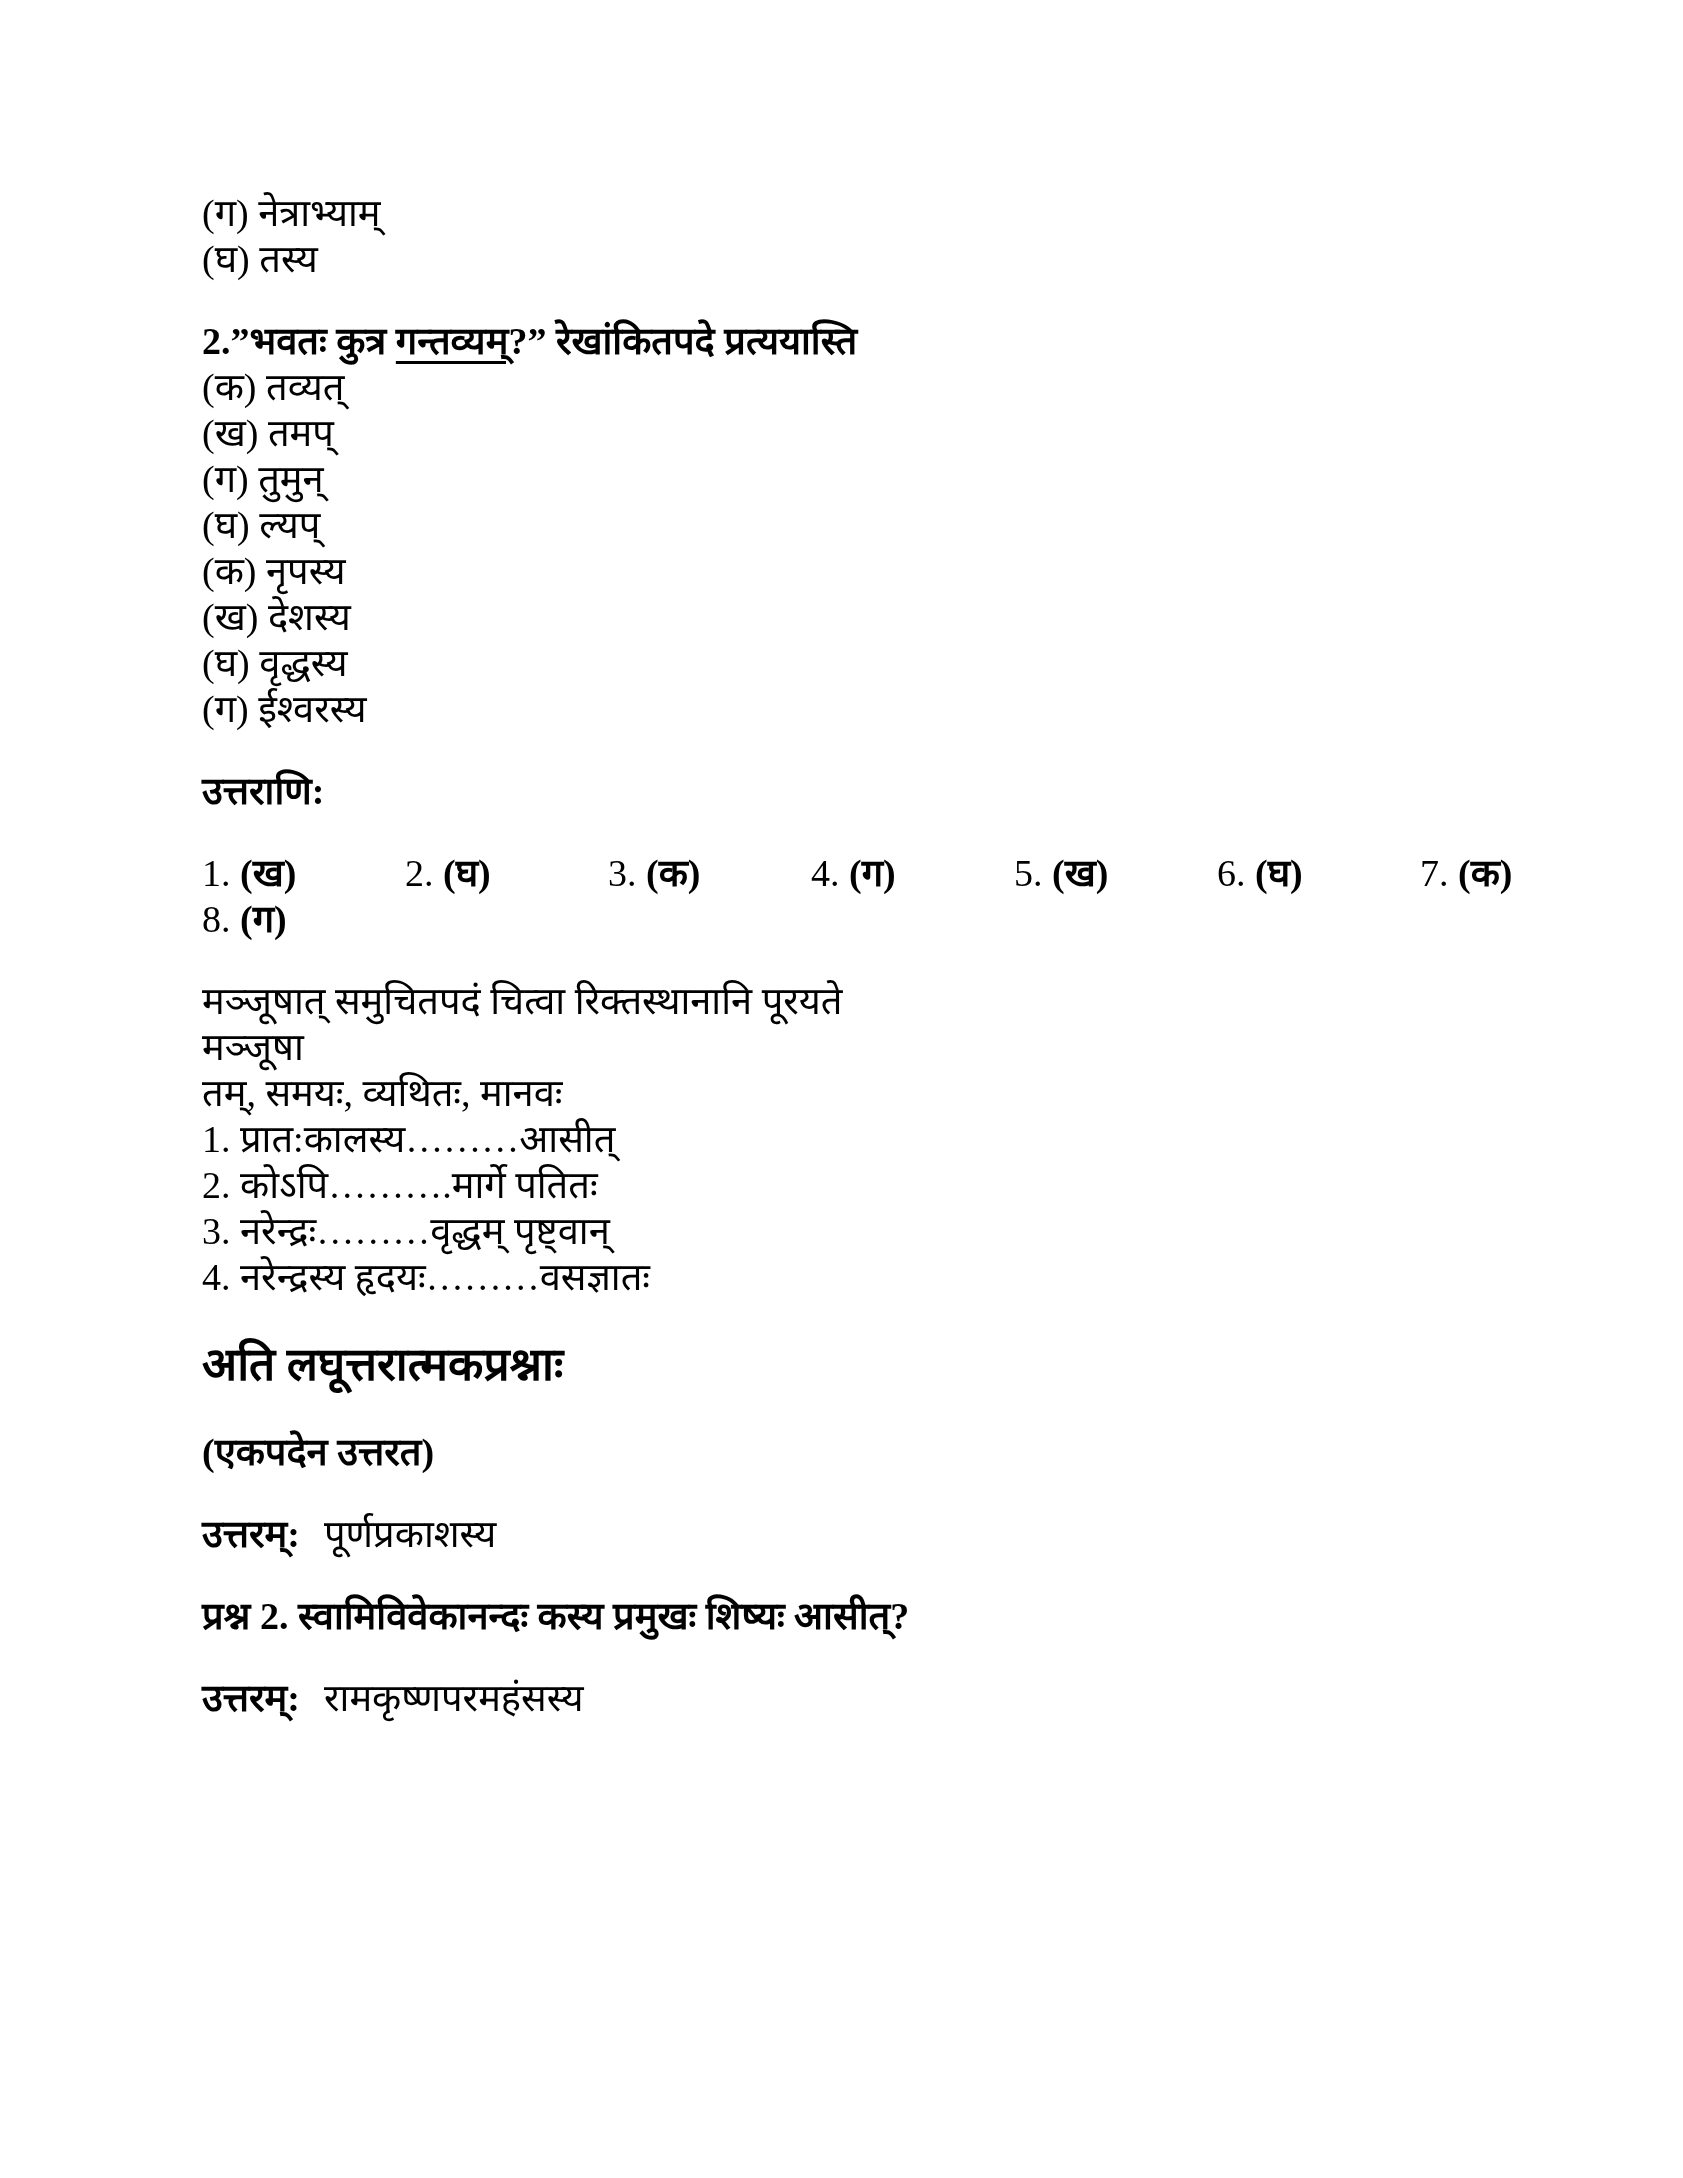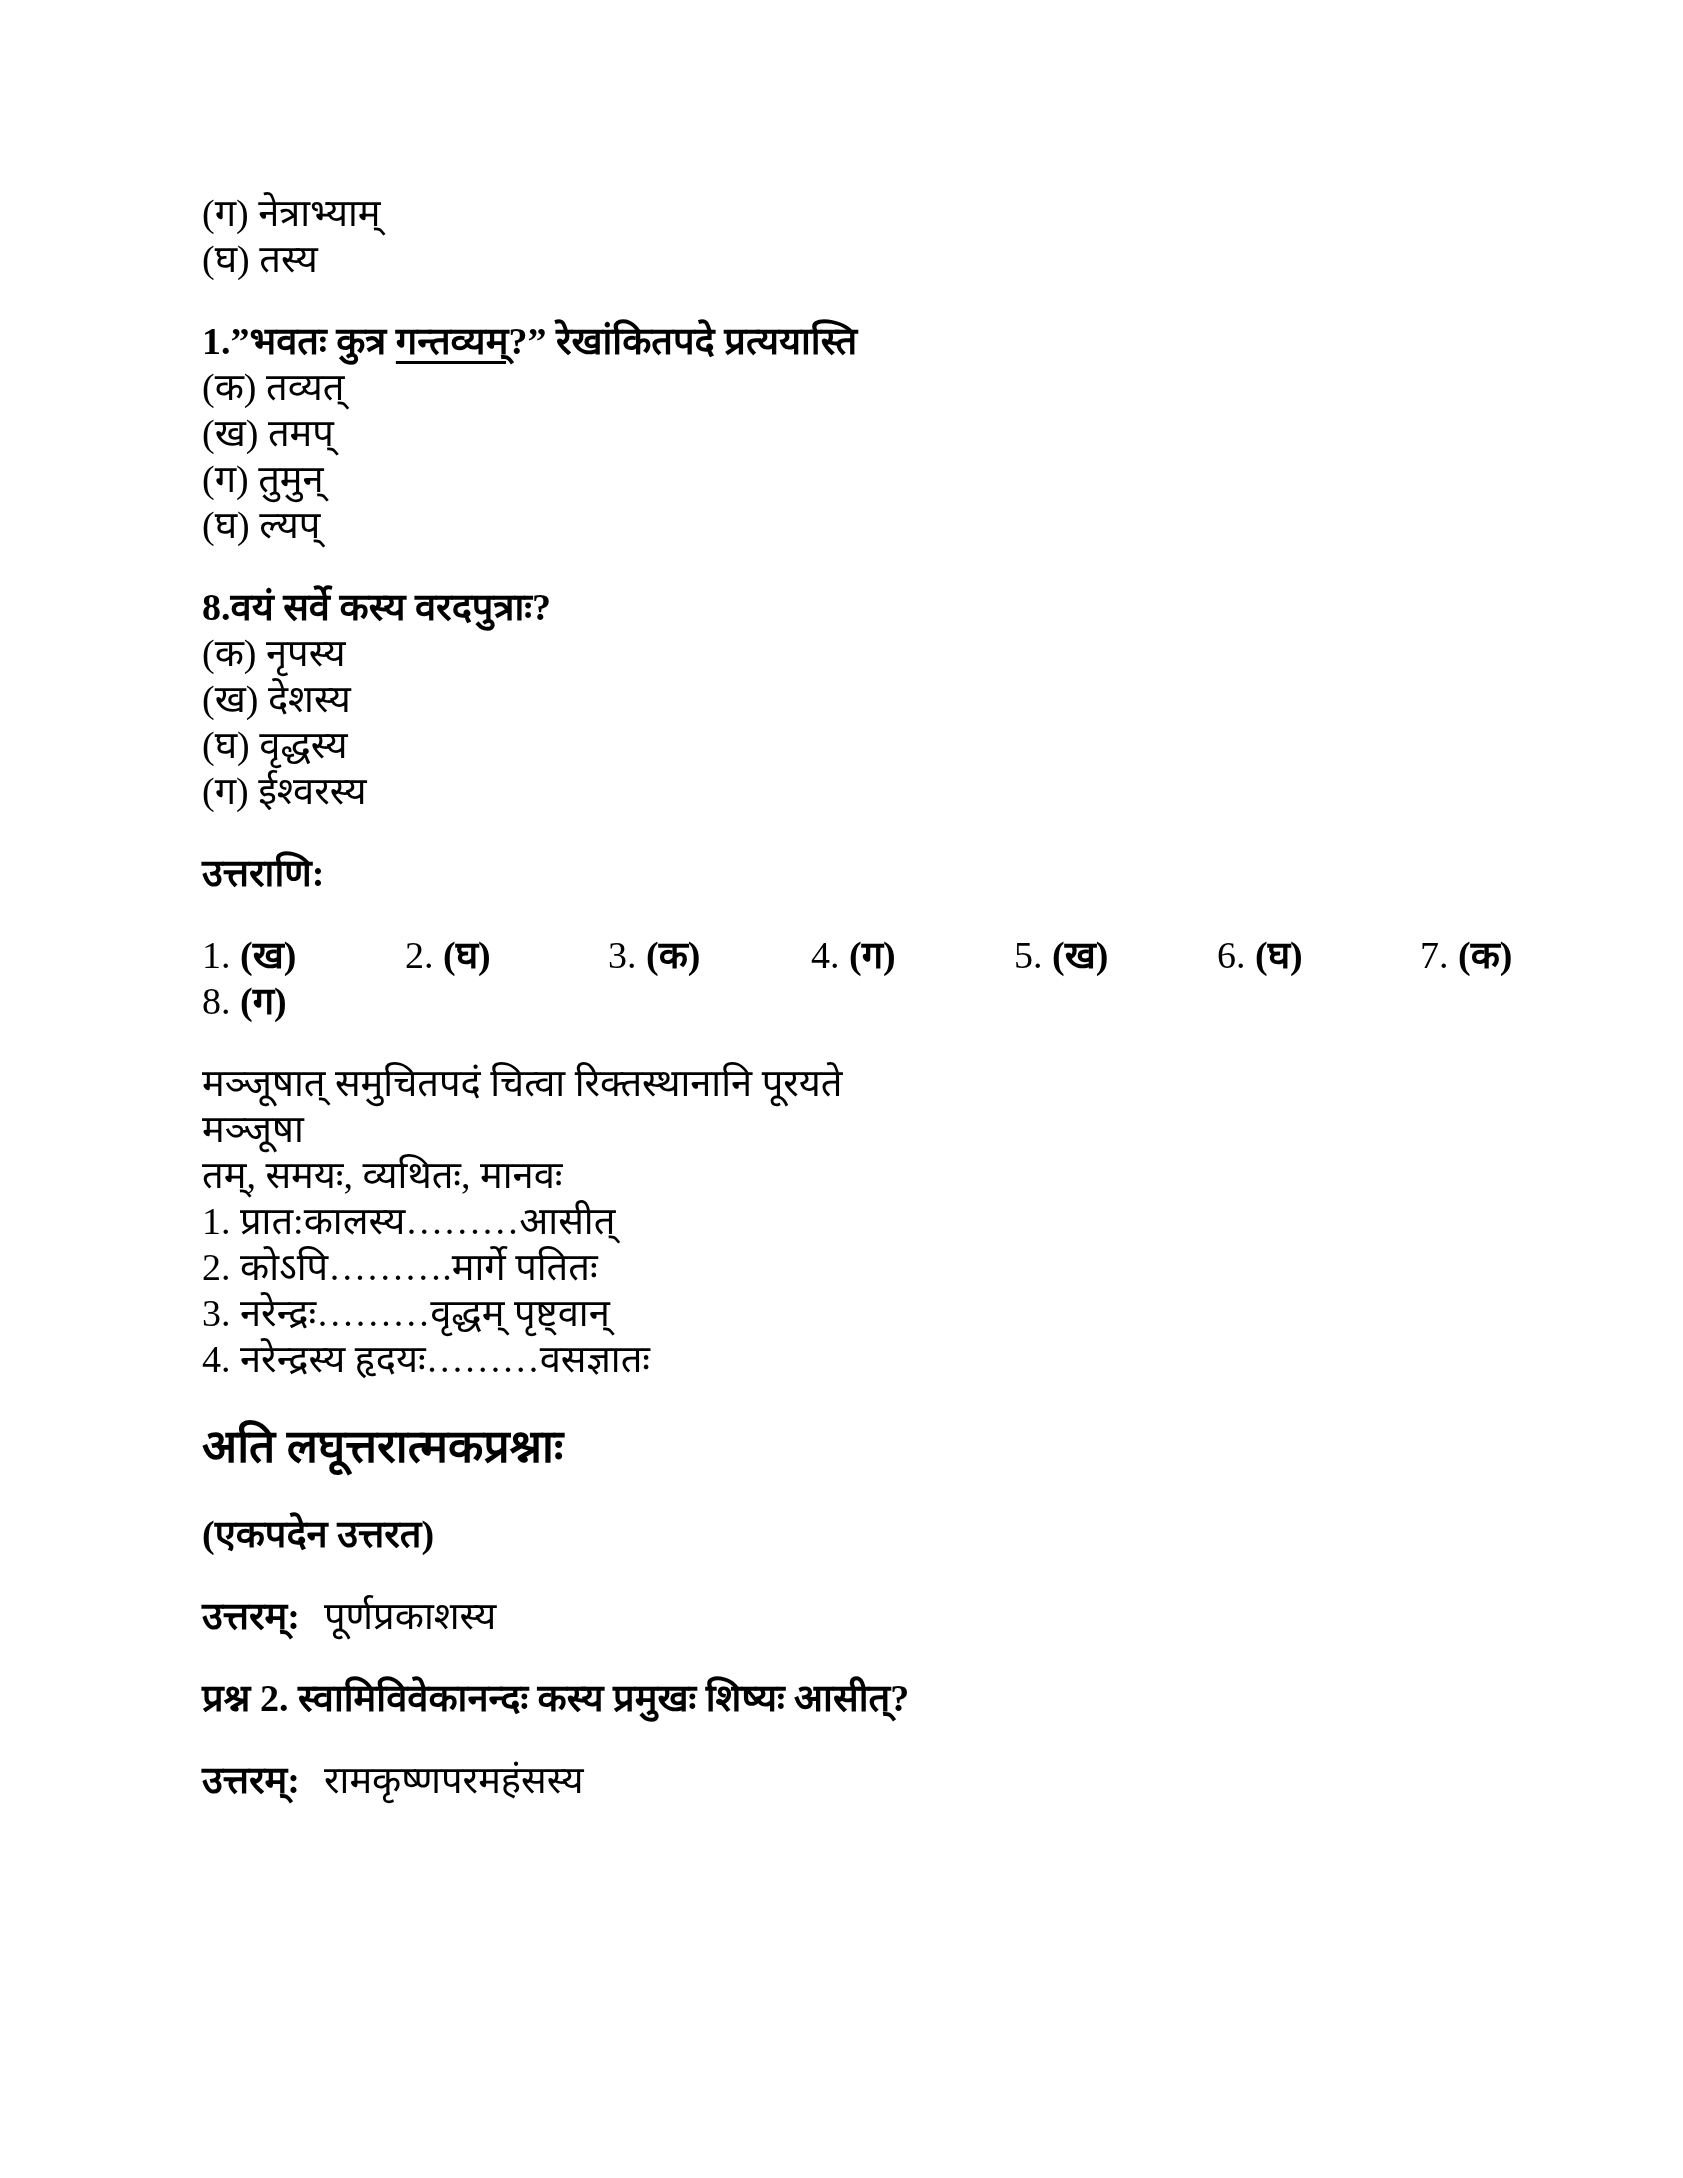--- a/index.html
+++ b/index.html
@@ -44,27 +44,26 @@
   .answer-label { font-weight: 700; margin-right: 24px; }
 </style>
 </head>
 <body>
 
 <main class="page">
 
   <div class="line">(ग) नेत्राभ्याम्</div>
   <div class="line">(घ) तस्य</div>
 
-  <div class="line bold gap"><span>1.”भवतः कुत्र </span><span class="ul">गन्तव्यम्</span><span>?” रेखांकितपदे प्रत्ययास्ति</span></div>
+  <div class="line bold gap"><span>2.”भवतः कुत्र </span><span class="ul">गन्तव्यम्</span><span>?” रेखांकितपदे प्रत्ययास्ति</span></div>
   <div class="line">(क) तव्यत्</div>
   <div class="line">(ख) तमप्</div>
   <div class="line">(ग) तुमुन्</div>
   <div class="line">(घ) ल्यप्</div>
 
-  <div class="line bold gap">8.वयं सर्वे कस्य वरदपुत्राः?</div>
   <div class="line">(क) नृपस्य</div>
   <div class="line">(ख) देशस्य</div>
   <div class="line">(घ) वृद्धस्य</div>
   <div class="line">(ग) ईश्वरस्य</div>
 
   <div class="line bold gap">उत्तराणि:</div>
 
   <div class="line gap">
     <span class="ans-item"><span>1.</span> <span class="ans-letter">(ख)</span></span><span class="ans-item"><span>2.</span> <span class="ans-letter">(घ)</span></span><span class="ans-item"><span>3.</span> <span class="ans-letter">(क)</span></span><span class="ans-item"><span>4.</span> <span class="ans-letter">(ग)</span></span><span class="ans-item"><span>5.</span> <span class="ans-letter">(ख)</span></span><span class="ans-item"><span>6.</span> <span class="ans-letter">(घ)</span></span><span class="ans-item"><span>7.</span> <span class="ans-letter">(क)</span></span>
   </div>

